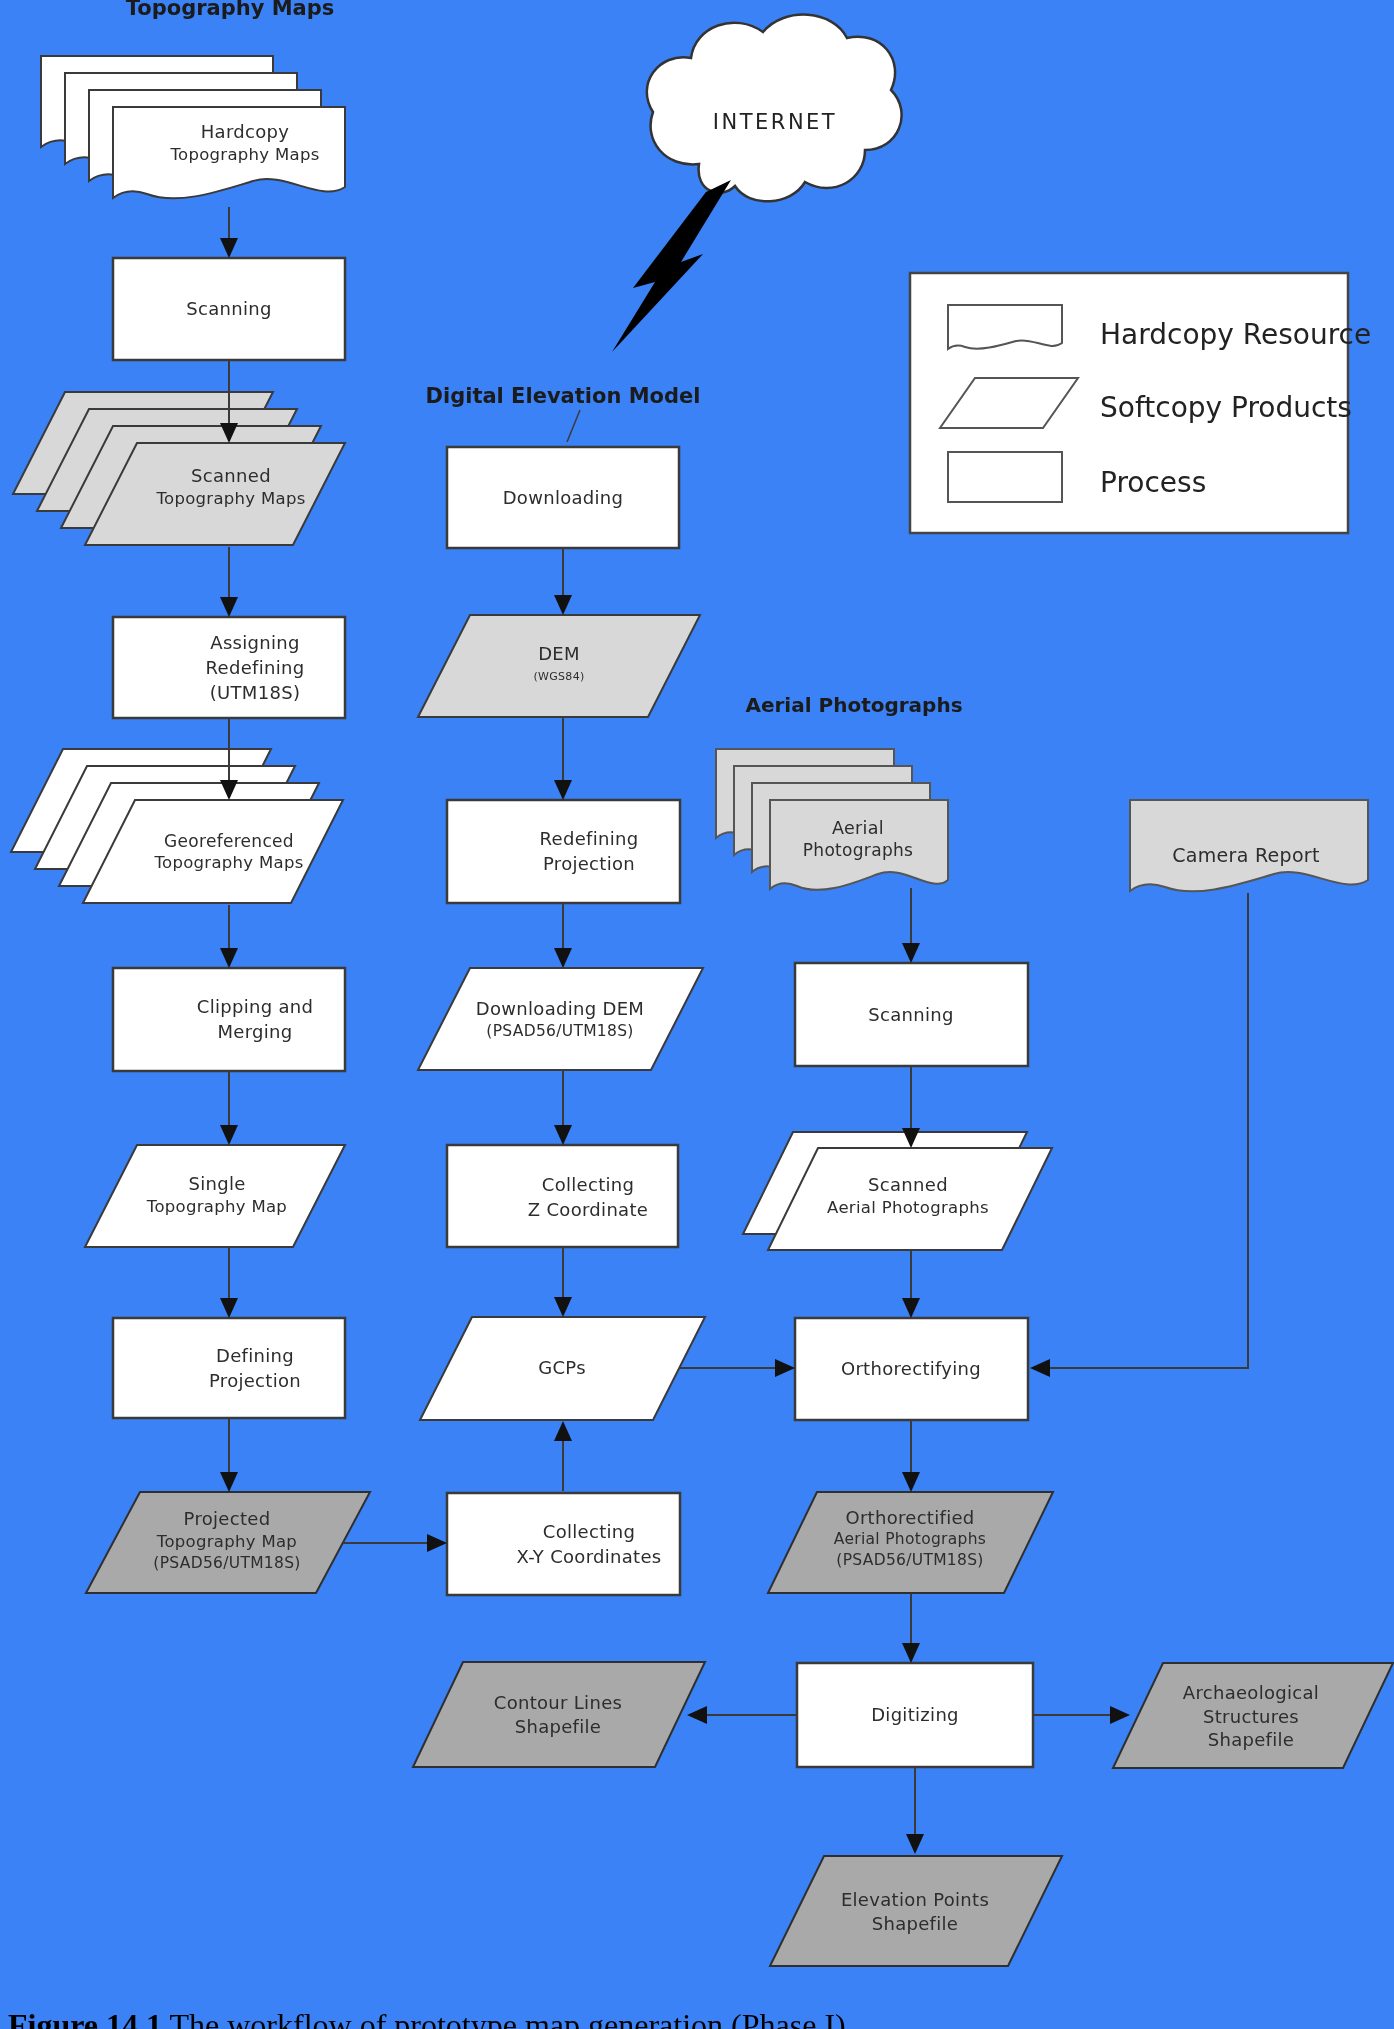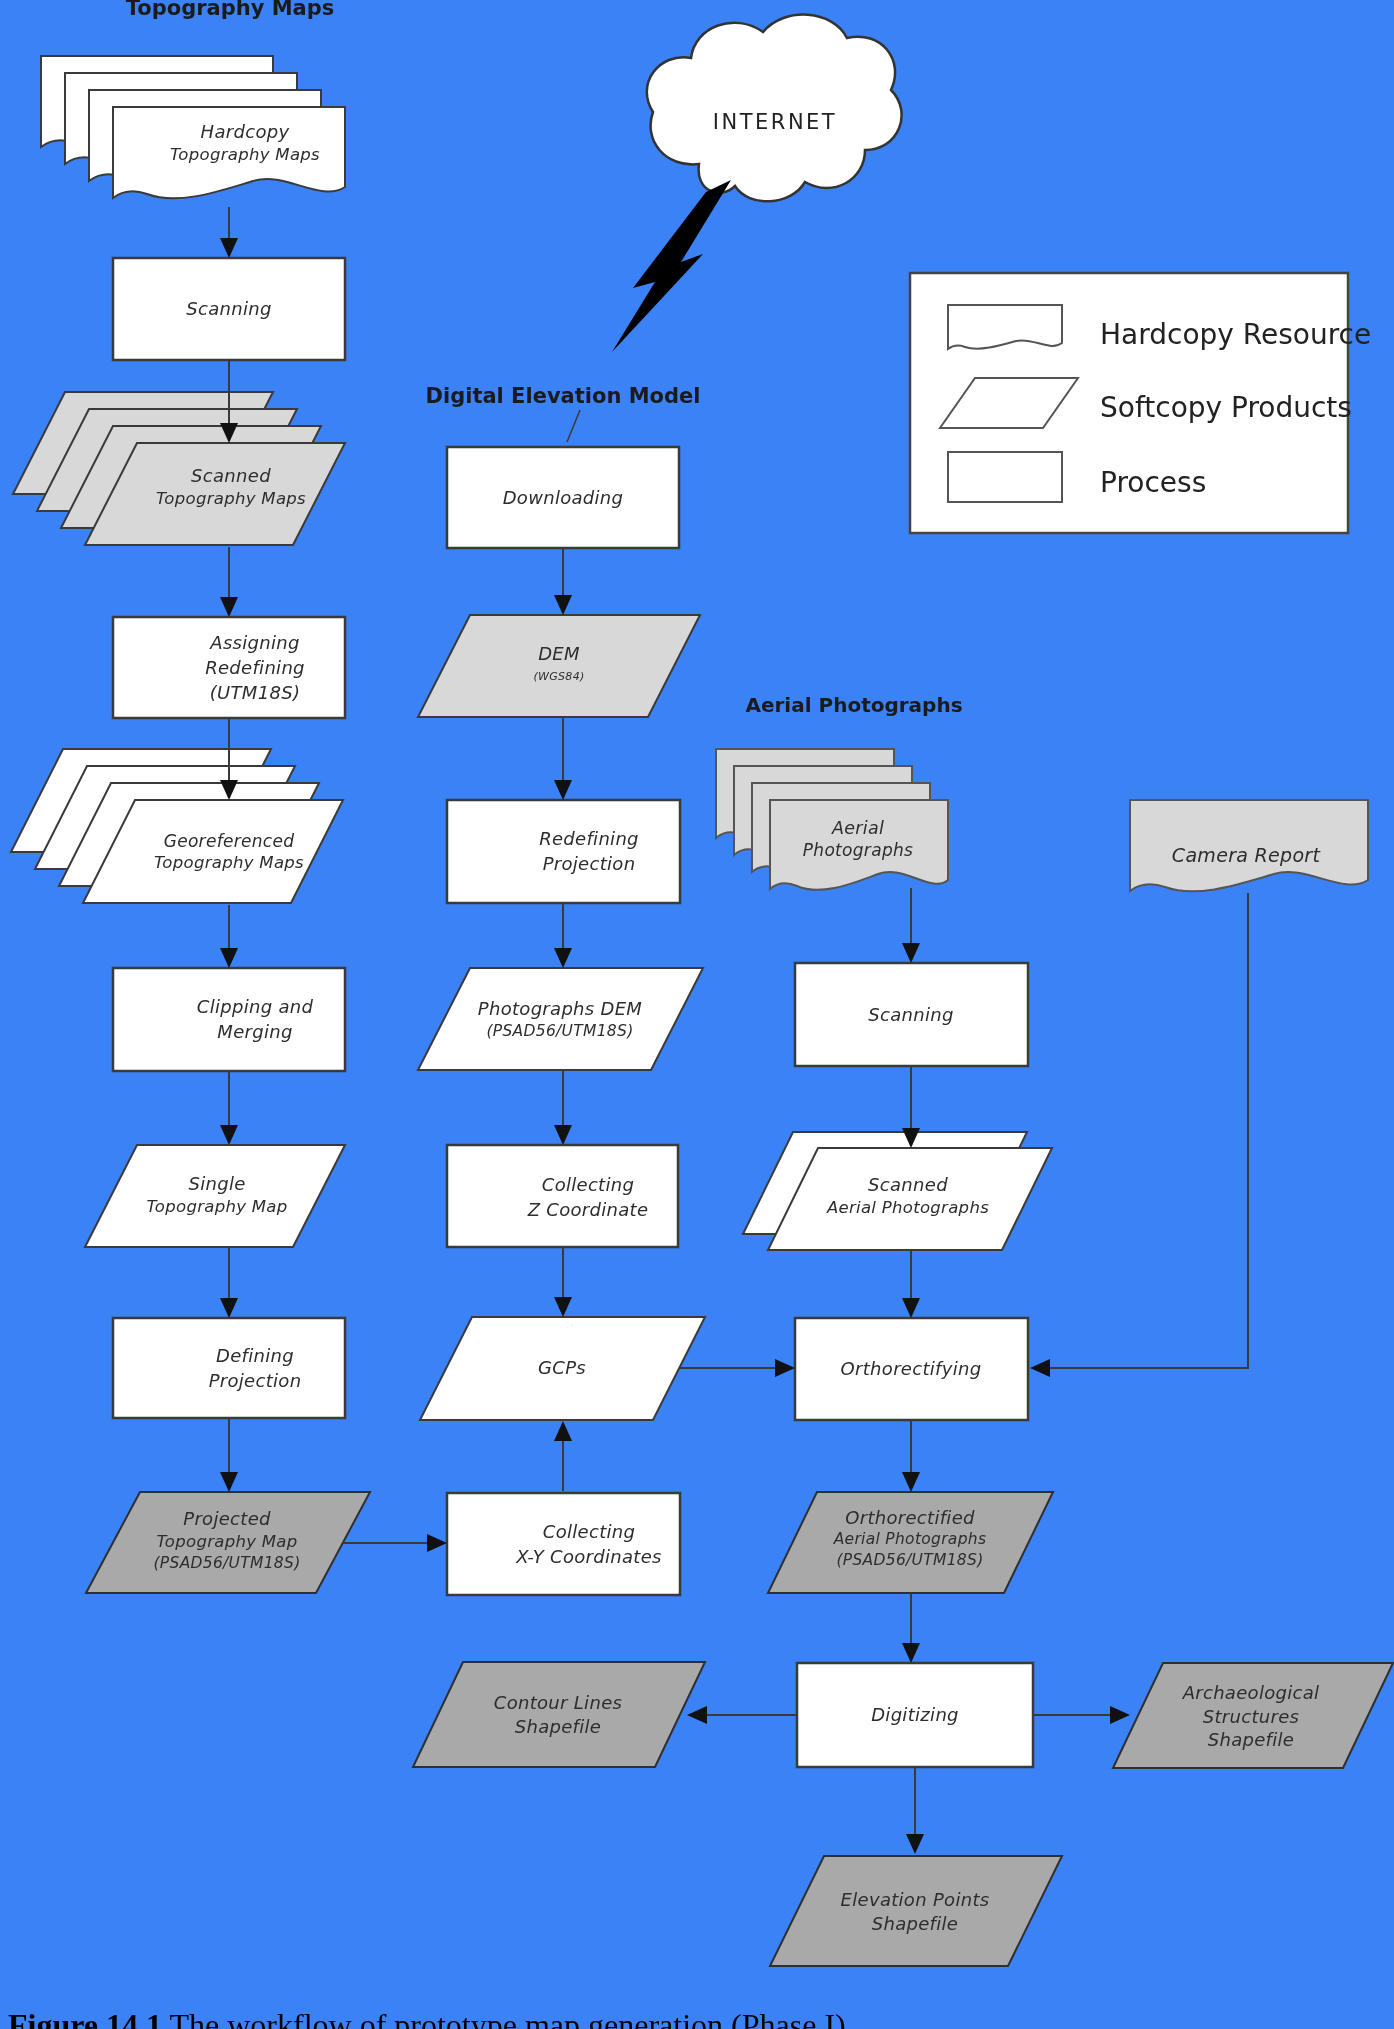--- a/index.html
+++ b/index.html
@@ -1,20 +1,20 @@
 <!DOCTYPE html>
 <html><head>
 <meta charset="utf-8">
 <style>
   html,body{margin:0;padding:0;background:#fff;}
   #canvas{position:relative;width:1394px;height:2029px;background:#3b82f6;overflow:hidden;
           font-family:"DejaVu Sans","Liberation Sans",sans-serif;}
   #shapes{position:absolute;left:0;top:0;z-index:1;}
   .lbl{position:absolute;transform:translateX(-50%);text-align:center;color:#2d2d2d;
-       z-index:2;white-space:nowrap;letter-spacing:0.3px;font-style:italic;}
+       z-index:2;white-space:nowrap;letter-spacing:0.3px;}
   .t1{font-size:18px;line-height:24px;}
   .t1b{font-size:18px;line-height:25px;margin-left:26px;}
   .t2{font-size:16.5px;line-height:22px;}
   .t3{font-size:15.5px;line-height:21px;}
   .hd{position:absolute;transform:translateX(-50%);text-align:center;z-index:2;
       font-weight:bold;font-size:20px;color:#1b1b1b;white-space:nowrap;line-height:25px;}
   .leg-lbl{position:absolute;z-index:2;font-size:28px;color:#222;white-space:nowrap;}
   #internet-lbl{position:absolute;transform:translateX(-50%);z-index:2;font-size:21px;
       letter-spacing:2.5px;color:#222;}
   #caption{position:absolute;left:8px;top:2007px;z-index:2;white-space:nowrap;
@@ -193,21 +193,21 @@
   <div class="t1">DEM</div>
   <div class="t2" style="font-size:11px">(WGS84)</div>
 </div>
 
 <div class="lbl t1b" style="left:563px;top:826px">
   <div>Redefining</div>
   <div>Projection</div>
 </div>
 
 <div class="lbl" style="left:560px;top:997px">
-  <div class="t1">Photographs DEM</div>
+  <div class="t1">Downloading DEM</div>
   <div class="t3">(PSAD56/UTM18S)</div>
 </div>
 
 <div class="lbl t1b" style="left:562px;top:1172px">
   <div>Collecting</div>
   <div>Z Coordinate</div>
 </div>
 
 <div class="lbl t1" style="left:562px;top:1356px">GCPs</div>
 

